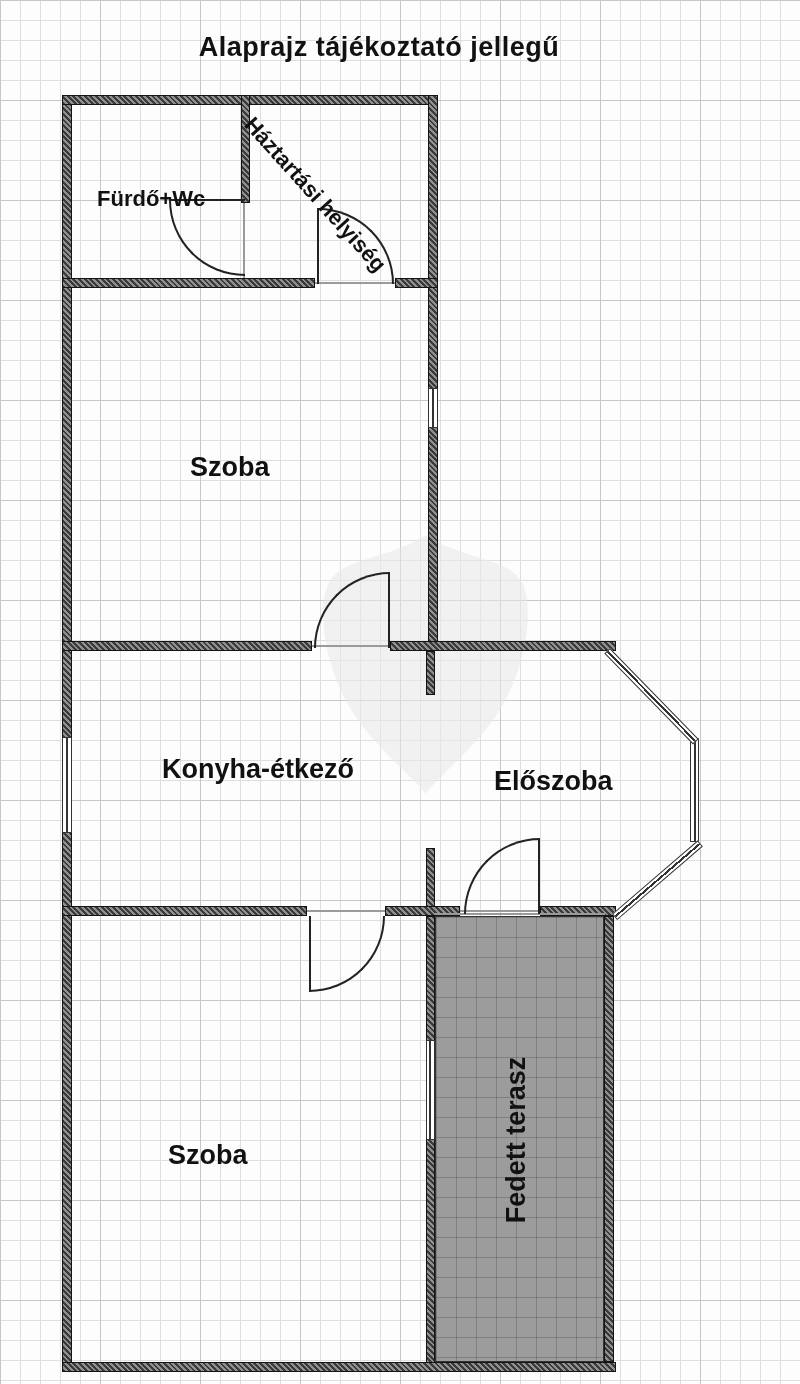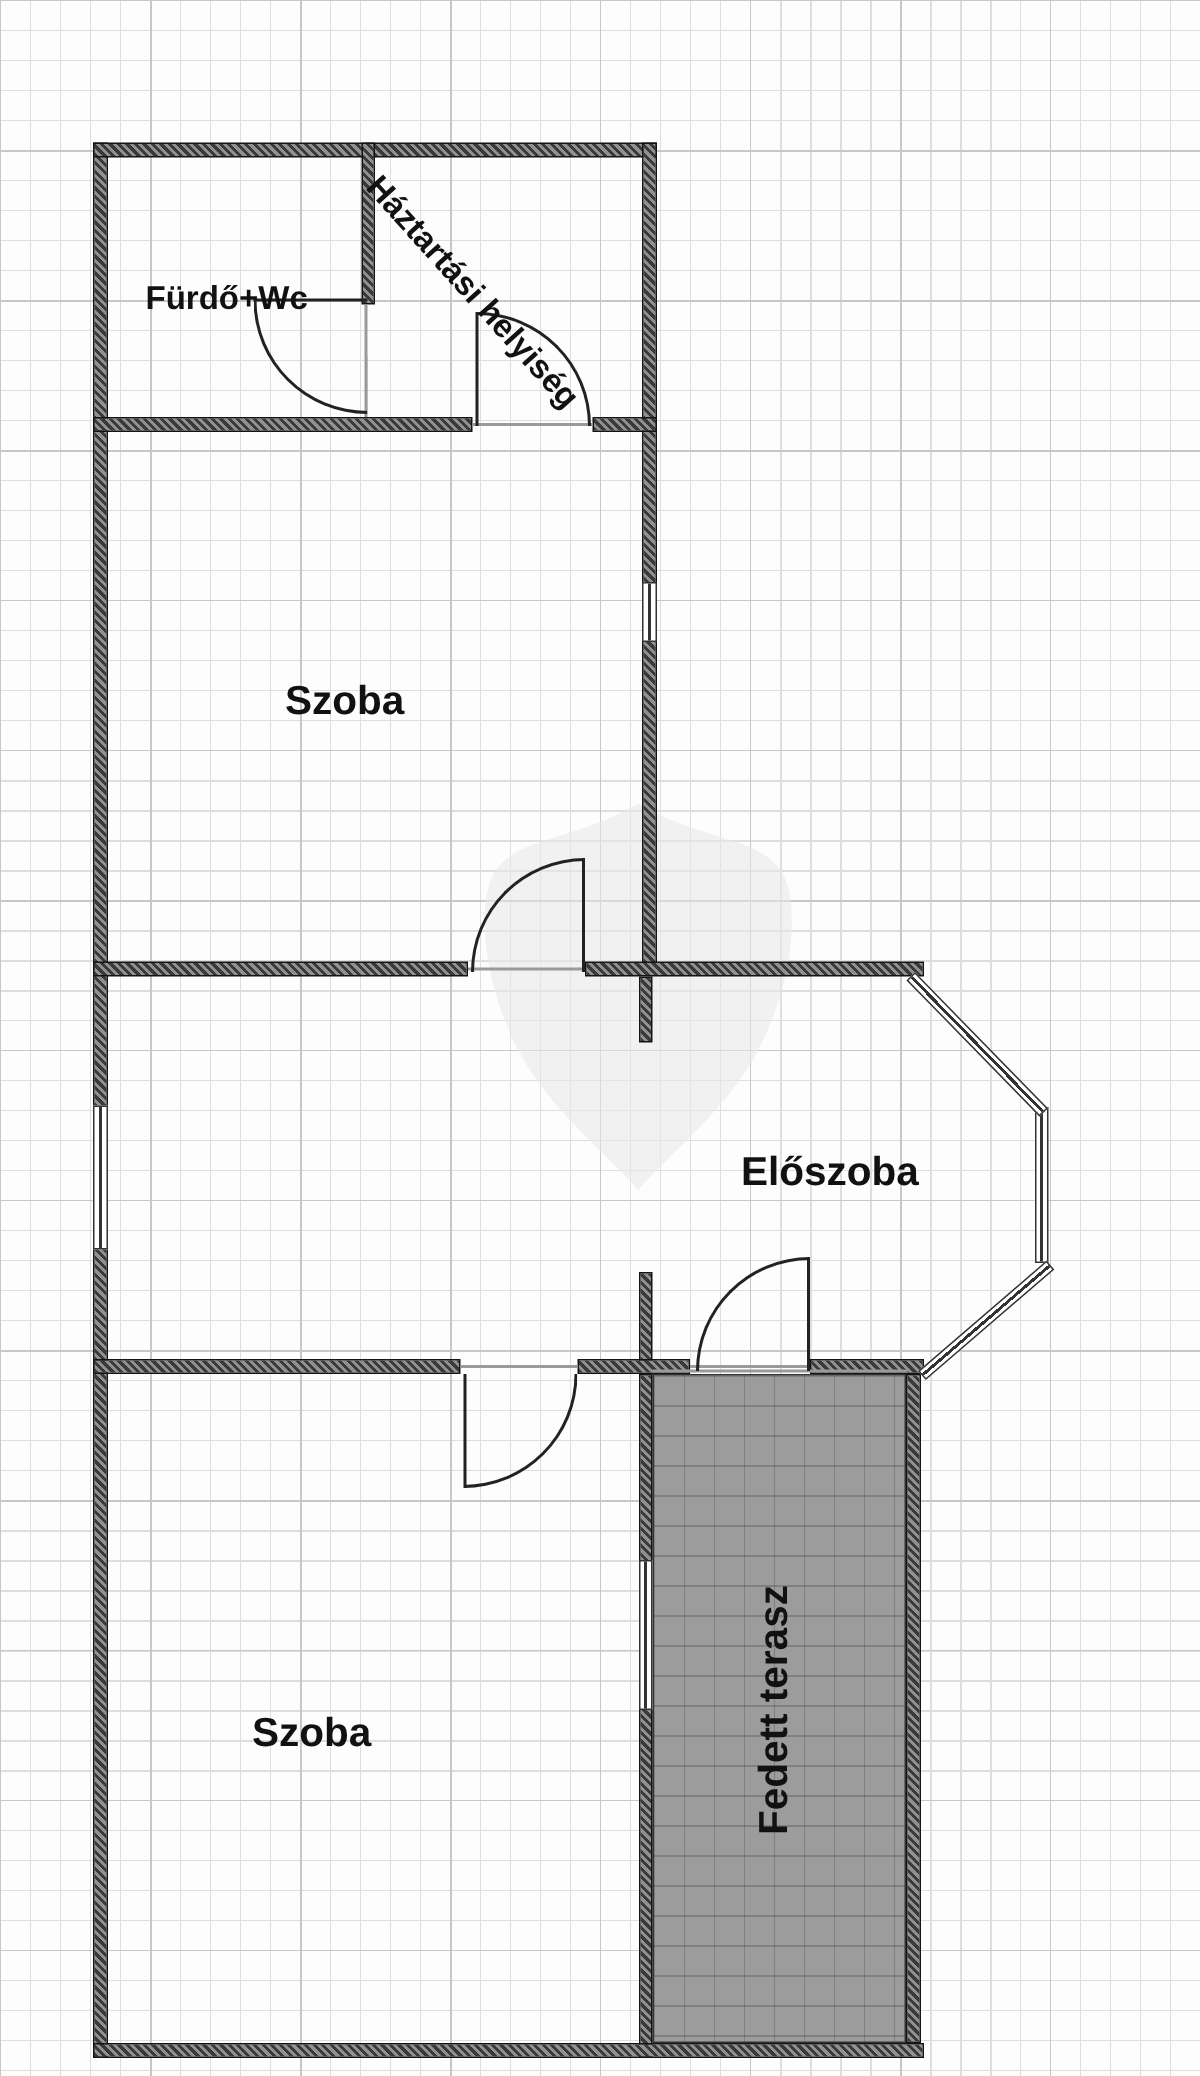--- a/index.html
+++ b/index.html
@@ -51,20 +51,21 @@
   .lbl-27 { font-size:27px; }
   .rot-utility { left:258px; top:112px; transform:rotate(48deg); transform-origin:0 0; }
   .rot-terrace { left:516px; top:1140px; transform:translate(-50%,-50%) rotate(-90deg); }
   .watermark { position:absolute; left:318px; top:532px; opacity:.55; }
 </style>
 </head>
 <body>
 
 <div id="plan">
 
+  <div class="title">Alaprajz tájékoztató jellegű</div>
 
   <svg class="watermark" width="215" height="265" viewBox="0 0 100 120">
     <path d="M50 0 C70 12 88 10 95 22 C100 32 98 55 88 75 C78 95 60 108 50 120 C40 108 22 95 12 75 C2 55 0 32 5 22 C12 10 30 12 50 0 Z" fill="#e9e9e9"></path>
   </svg>
 
   <div class="terrace"></div>
 
   <div class="wall" style="left:62px;top:95px;width:10px;height:1277px;"></div>
   <div class="wall" style="left:62px;top:95px;width:376px;height:10px;"></div>
   <div class="wall" style="left:428px;top:95px;width:10px;height:553px;"></div>
@@ -107,17 +108,18 @@
 
   <div class="arc tl" style="left:464px;top:838px;width:76px;height:76px;"></div>
   <div class="leaf" style="left:538px;top:838px;width:2px;height:76px;"></div>
 
   <div class="arc br" style="left:309px;top:916px;width:76px;height:76px;"></div>
   <div class="leaf" style="left:309px;top:916px;width:2px;height:76px;"></div>
 
   <div class="label lbl-22" style="left:97px;top:186px;">Fürdő+Wc</div>
   <div class="label lbl-22 rot-utility">Háztartási helyiség</div>
   <div class="label lbl-27" style="left:190px;top:452px;">Szoba</div>
+  <div class="label lbl-27" style="left:162px;top:754px;">Konyha-étkező</div>
   <div class="label lbl-27" style="left:494px;top:766px;">Előszoba</div>
   <div class="label lbl-27" style="left:168px;top:1140px;">Szoba</div>
   <div class="label lbl-27 rot-terrace">Fedett terasz</div>
 
 </div>
 
 </body></html>

